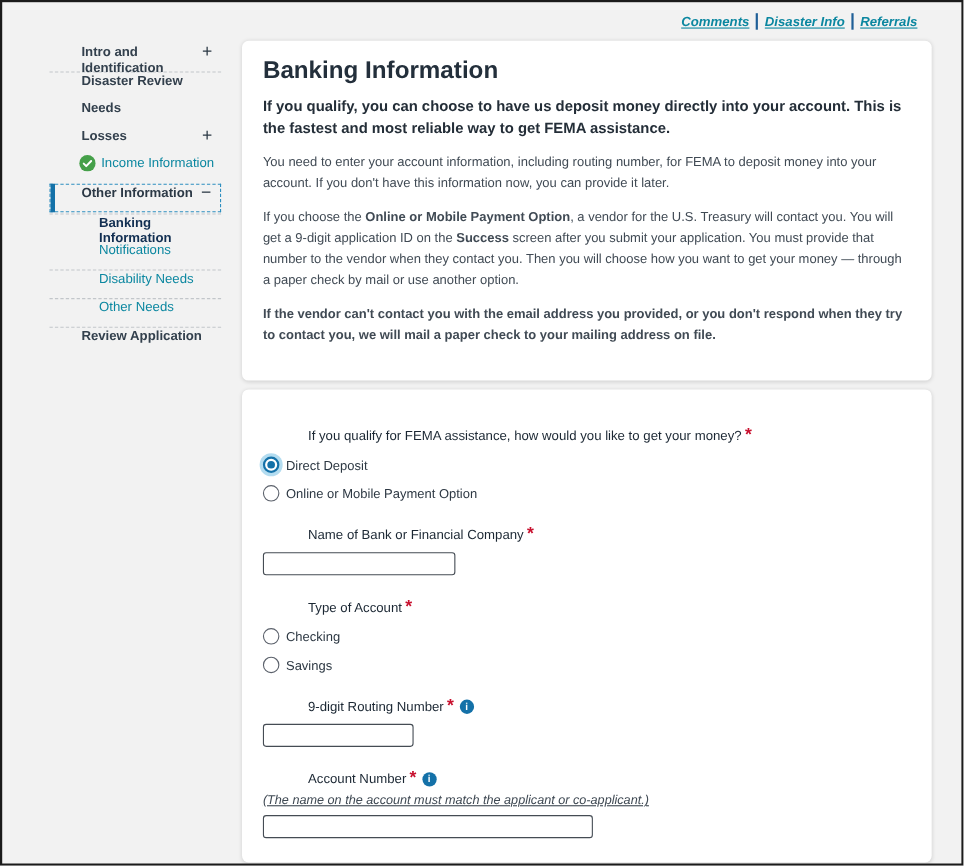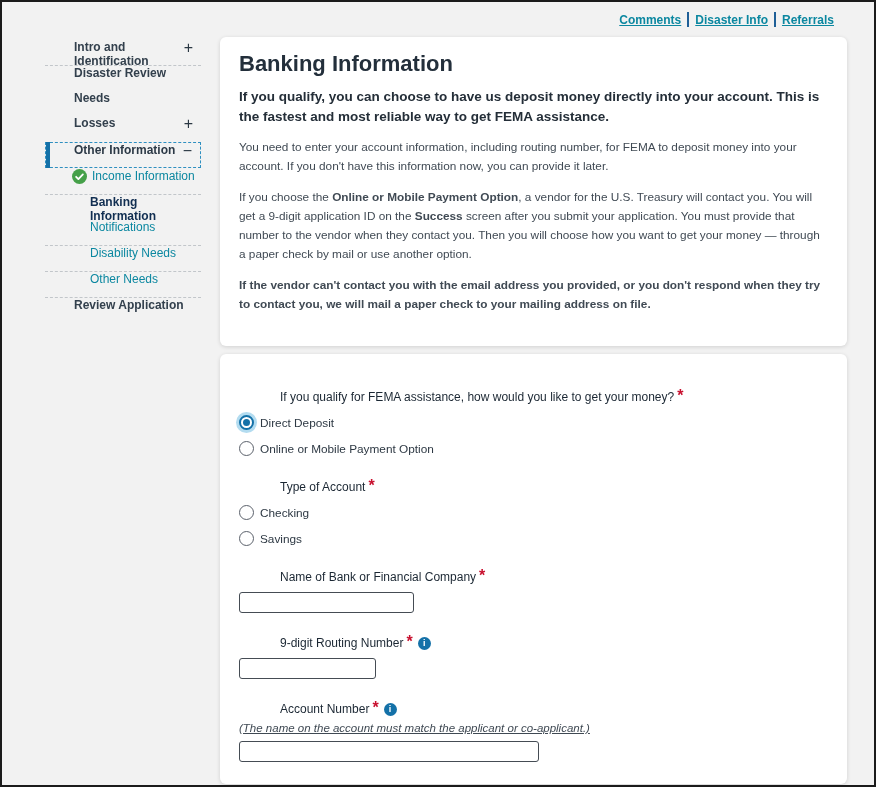--- a/index.html
+++ b/index.html
@@ -10,21 +10,21 @@
     position: relative;
     width: 876px; height: 787px;
     border: 2px solid #1b1b1b;
     background: #f2f2f2;
     overflow: hidden;
   }
 
   
   .top-nav {
     position: absolute; top: 10px; right: 40px;
-    display: flex; align-items: center; gap: 6px;
+    display: flex; align-items: center; gap: 6px; font-style: italic;
   }
   .top-nav a {
     font-size: 12px; font-weight: 700;
     color: #0b87a0; text-decoration: underline; cursor: pointer;
   }
   .nav-sep { width: 2px; height: 15px; background: #1f5f97; }
 
   
   .sidebar { position: absolute; left: 43px; top: 38px; width: 156px; font-size: 12px; }
   .side-item {
@@ -120,31 +120,31 @@
     <div class="side-item">
       <span>Disaster Review</span>
     </div>
     <div class="side-item">
       <span>Needs</span>
     </div>
     <div class="side-item">
       <span>Losses</span>
       <span class="expander">+</span>
     </div>
-    <div class="side-item focused">
-      <span class="focus-bar"></span>
-      <span>Other Information</span>
-      <span class="expander">−</span>
-    </div>
     <div class="side-item completed">
       <svg class="check-icon" viewBox="0 0 16 16">
         <circle cx="8" cy="8" r="8" fill="#45a049"></circle>
         <path d="M4.4 8.3l2.4 2.4 4.8-5" stroke="#ffffff" stroke-width="1.9" fill="none" stroke-linecap="round" stroke-linejoin="round"></path>
       </svg>
       <span>Income Information</span>
+    </div>
+    <div class="side-item focused">
+      <span class="focus-bar"></span>
+      <span>Other Information</span>
+      <span class="expander">−</span>
     </div>
     <div class="side-sep"></div>
     <div class="side-item sub current">
       <span>Banking Information</span>
     </div>
     <div class="side-item sub">
       <span>Notifications</span>
     </div>
     <div class="side-sep"></div>
     <div class="side-item sub">
@@ -178,34 +178,34 @@
           <span class="radio checked"></span>
           <span class="radio-label">Direct Deposit</span>
         </div>
         <div class="radio-row">
           <span class="radio"></span>
           <span class="radio-label">Online or Mobile Payment Option</span>
         </div>
       </div>
 
       <div class="field">
+        <span class="f-label">Name of Bank or Financial Company</span><span class="req">*</span>
+        <input type="text" class="text-input w-bank" value="" style="">
+      </div>
+
+      <div class="field">
         <span class="f-label">Type of Account</span><span class="req">*</span>
         <div class="radio-row">
           <span class="radio"></span>
           <span class="radio-label">Checking</span>
         </div>
         <div class="radio-row">
           <span class="radio"></span>
           <span class="radio-label">Savings</span>
         </div>
-      </div>
-
-      <div class="field">
-        <span class="f-label">Name of Bank or Financial Company</span><span class="req">*</span>
-        <input type="text" class="text-input w-bank" value="" style="">
       </div>
 
       <div class="field">
         <span class="f-label">9-digit Routing Number</span><span class="req">*</span><span class="info-icon"></span>
         <input type="text" class="text-input w-routing" value="" style="">
       </div>
 
       <div class="field">
         <span class="f-label">Account Number</span><span class="req">*</span><span class="info-icon"></span>
         <div class="field-note">(The name on the account must match the applicant or co-applicant.)</div>

